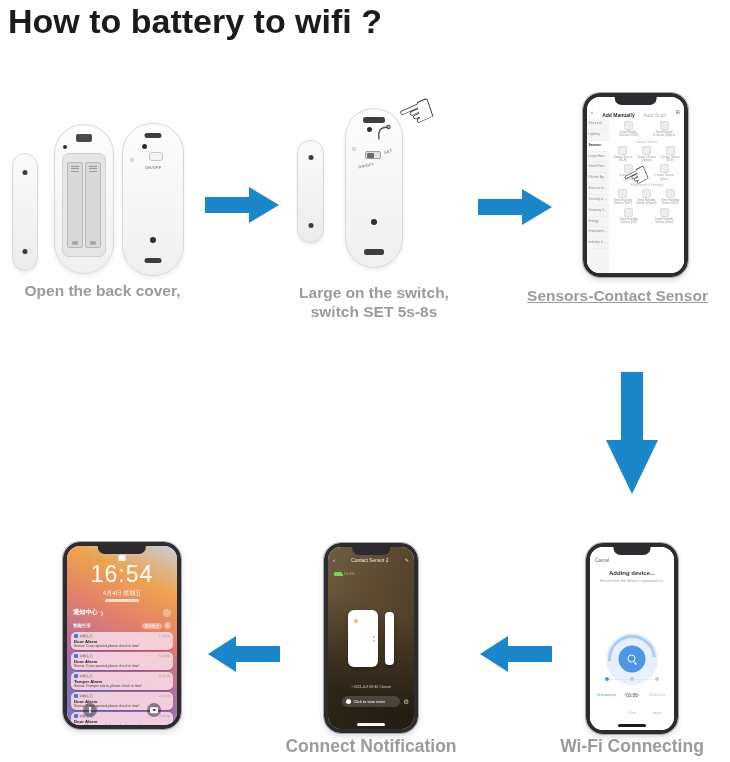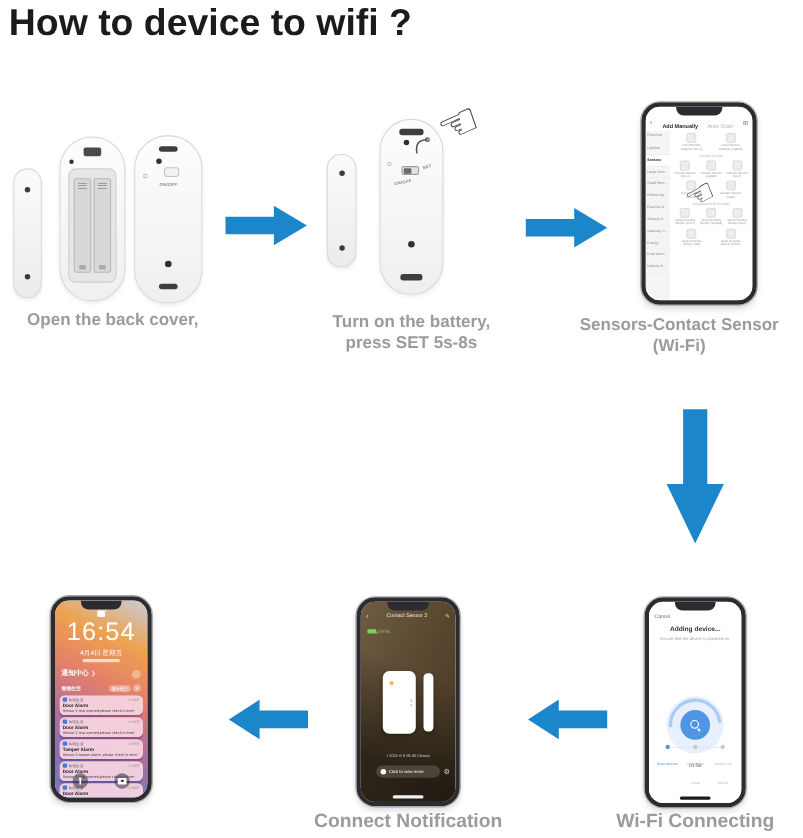--- a/index.html
+++ b/index.html
@@ -132,21 +132,21 @@
   .nt-quick.cam { right:16px; }
   .nt-quick .flash { position:absolute; left:50%; top:50%; transform:translate(-50%,-50%); width:3.4px; height:7px; background:#fff; clip-path:polygon(0 0,100% 0,72% 38%,72% 100%,28% 100%,28% 38%); }
   .nt-quick .camera { position:absolute; left:50%; top:50%; transform:translate(-50%,-50%); width:8px; height:5.6px; background:#fff; border-radius:1.2px; }
   .nt-quick .camera::after { content:""; position:absolute; left:50%; top:50%; transform:translate(-50%,-50%); width:2.6px; height:2.6px; border-radius:50%; background:rgba(48,48,62,.9); }
 </style>
 </head>
 <body>
 
 <div id="canvas">
 
-  <div class="page-title">How to device to wifi ?</div>
+  <div class="page-title">How to battery to wifi ?</div>
 
   <div>
     <div class="mag" style="left:12px; top:153px; width:26px; height:118px;">
       <span class="dot" style="top:16px;"></span>
       <span class="dot" style="bottom:16px;"></span>
     </div>
     <div class="body-oval" style="left:54px; top:124px; width:60px; height:150px;">
       <span class="led-block"></span>
       <span class="tiny-dot" style="left:8px; top:20px; width:4px; height:4px;"></span>
       <div class="bat-bay">
@@ -193,22 +193,22 @@
       <span class="hole" style="left:6px; top:38px;"></span>
       <div class="set-switch" style="left:19px; top:42px;"></div>
       <span class="micro-label" style="left:38px; top:40px; transform:rotate(-14deg);">SET</span>
       <span class="micro-label" style="left:12px; top:54px; transform:rotate(-10deg);">ON/OFF</span>
       <span class="tiny-dot" style="left:50%; transform:translateX(-50%); top:110px; width:6px; height:6px;"></span>
       <span class="slot-dark" style="bottom:12px; width:20px; height:6px;"></span>
     </div>
     <span class="hand" style="left:398px; top:88px; font-size:42px; transform:rotate(-24deg);">☜</span>
   </div>
   <div class="cap cap-sm" style="left:275px; top:283px; width:198px;">
-    <div>Turn on the battery,</div>
-    <div>press SET 5s-8s</div>
+    <div>Large on the switch,</div>
+    <div>switch SET 5s-8s</div>
   </div>
 
   <svg class="arrow" style="left:476px; top:186px;" width="78" height="42" viewBox="0 0 78 42">
     <polygon points="2,13 46,13 46,3 76,21 46,39 46,29 2,29" stroke-width="3" stroke-linejoin="round" fill="#1c86cb"></polygon>
   </svg>
 
   <div class="phone" style="left:583px; top:93px; width:105px; height:184px;">
     <div class="notch"></div>
     <div class="screen ad-screen">
       <div class="ad-header">
@@ -293,23 +293,22 @@
               <div class="cell">
                 <span class="cicon"></span>
                 <span class="clabel">Temp Humidity Sensor (other)</span>
               </div>
             </div>
           <span class="hand ad-hand">☜</span>
         </div>
       </div>
     </div>
   </div>
-  <div class="cap cap-sm" style="left:505px; top:286px; width:225px;">
+  <div class="cap cap-sm" style="left:505px; top:286px; width:225px;text-decoration:underline;">
     <div>Sensors-Contact Sensor</div>
-    <div>(Wi-Fi)</div>
   </div>
 
   <svg class="arrow" style="left:604px; top:370px;" width="56" height="128" viewBox="0 0 56 128">
     <polygon points="17,2 39,2 39,70 54,70 28,124 2,70 17,70" stroke-width="3" stroke-linejoin="round" fill="#1c86cb"></polygon>
   </svg>
 
   <div class="phone" style="left:586px; top:543px; width:92px; height:191px;">
     <div class="notch"></div>
     <div class="screen wc-screen">
       <span class="wc-cancel">Cancel</span>
@@ -367,21 +366,21 @@
     <div class="home-bar" style="background:#f4f4f4;"></div>
   </div>
   <div class="cap cap-lg" style="left:268px; top:736px; width:206px;">
     <div>Connect Notification</div>
   </div>
 
   <svg class="arrow" style="left:206px; top:633px;" width="76" height="42" viewBox="0 0 76 42">
     <polygon points="74,13 30,13 30,3 2,21 30,39 30,29 74,29" stroke-width="3" stroke-linejoin="round" fill="#1c86cb"></polygon>
   </svg>
 
-  <div class="phone" style="left:46px; top:542px; width:92px; height:187px;">
+  <div class="phone" style="left:63px; top:542px; width:118px; height:187px;">
     <div class="notch"></div>
     <div class="screen nt-screen">
       <span class="lock-ic"></span>
       <div class="nt-time">16:54</div>
       <div class="nt-date">4月4日 星期五</div>
       <div class="nt-subbar"></div>
       <div class="nt-center-row">
         <span class="nt-center">通知中心</span>
         <span class="nt-center-chev">❯</span>
         <span class="nt-center-btn"></span>

